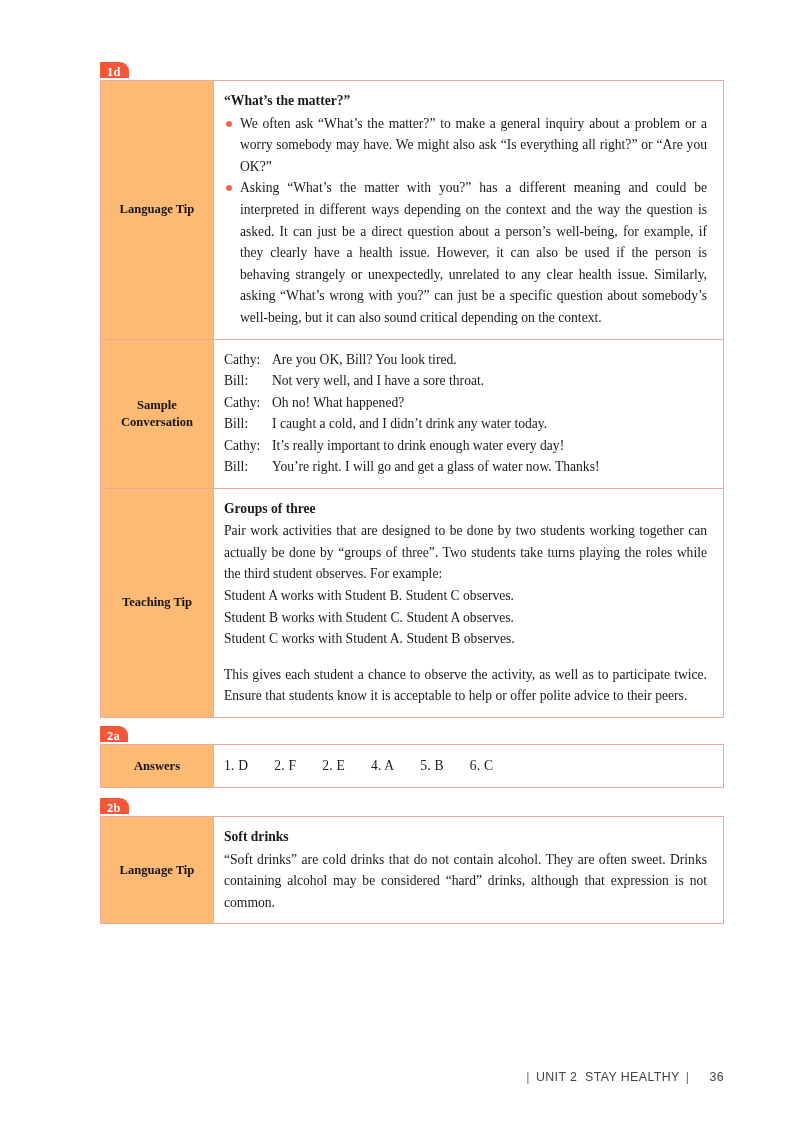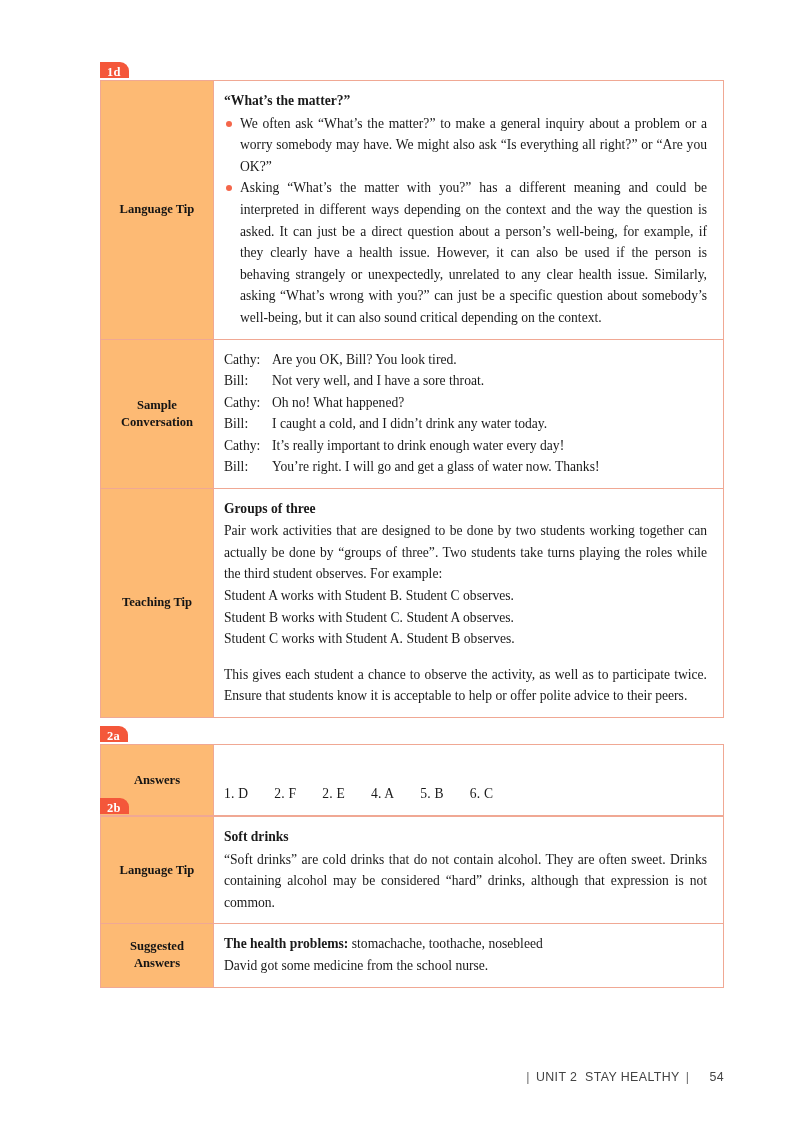--- a/index.html
+++ b/index.html
@@ -115,21 +115,21 @@
   }
 
   .plain { text-align: left; }
   .gap { height: 14px; }
 
   .answers-line {
     font-size: 13.6px;
     line-height: 20px;
     letter-spacing: 0.2px;
   }
-  .answers-line .ans { display: inline-block; margin-right: 26px; margin-top: 28px; }
+  .answers-line .ans { display: inline-block; margin-right: 26px; }
 
   
   .footer {
     position: absolute;
     right: 76px;
     top: 1070px;
     font-family: "Liberation Sans", "DejaVu Sans", sans-serif;
     font-size: 12.4px;
     color: #444444;
     letter-spacing: 0.4px;
@@ -217,31 +217,21 @@
     <span class="tab">2b</span>
     <table class="tbl">
       <tbody>
           <tr>
         <td class="cell-label">Language Tip</td>
         <td class="cell-body">
           <span class="hdr">Soft drinks</span>
           <div>“Soft drinks” are cold drinks that do not contain alcohol. They are often sweet. Drinks containing alcohol may be considered “hard” drinks, although that expression is not common.</div>
         </td>
       </tr>
-      <tr class="row-div">
-        <td class="cell-label">
-          <div>Suggested</div>
-          <div>Answers</div>
-        </td>
-        <td class="cell-body plain">
-          <div><b>The health problems:</b><span> stomachache, toothache, nosebleed</span></div>
-          <div>David got some medicine from the school nurse.</div>
-        </td>
-      </tr>
     </tbody>
       </table>
   </div>
 
   <div class="footer">
-    <span class="bar">|</span><span>UNIT 2</span>&nbsp;&nbsp;<span>STAY HEALTHY</span><span class="bar">|</span><span class="pg">54</span>
+    <span class="bar">|</span><span>UNIT 2</span>&nbsp;&nbsp;<span>STAY HEALTHY</span><span class="bar">|</span><span class="pg">36</span>
   </div>
 
 </div>
 
 </body></html>

